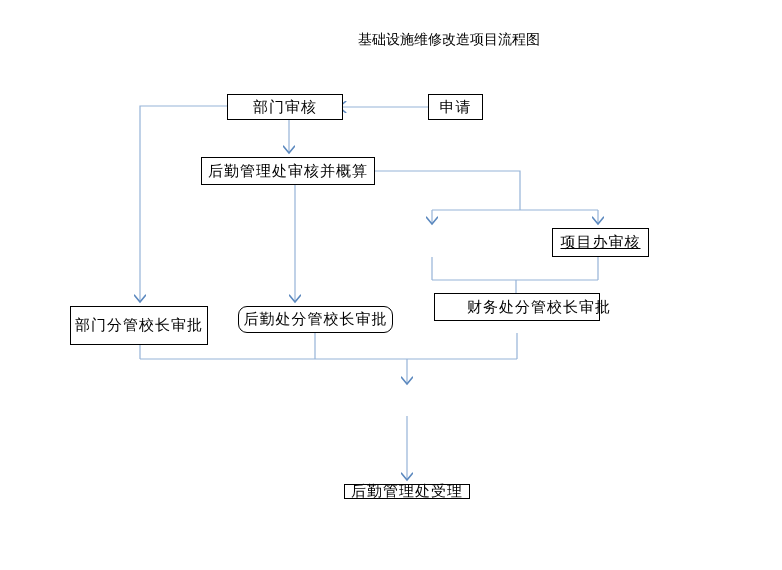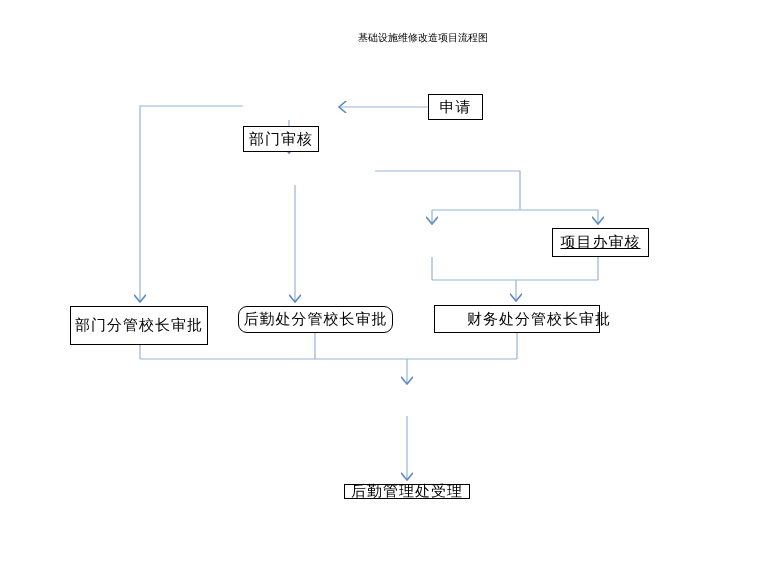--- a/index.html
+++ b/index.html
@@ -6,43 +6,43 @@
   #canvas{
     position:relative;
     width:782px;height:570px;
     background:#fff;
     font-family:"DejaVu Sans","Liberation Sans",sans-serif;
     overflow:hidden;
   }
   #title{
     position:absolute;
     left:358px;top:31px;
-    font-size:10px;
+    font-size:14px;
     color:#000;
     white-space:nowrap;
   }
   .node{
     position:absolute;
     box-sizing:border-box;
     display:flex;align-items:center;justify-content:center;
     background:#fff;
     border:1px solid #000;
     font-size:15px;
     color:#000;
     white-space:nowrap;
     letter-spacing:1px;
   }
   #n-apply{left:428px;top:94px;width:55px;height:26px;text-align:right;}
-  #n-dept-review{left:243px;top:94px;width:76px;height:26px;margin-top:32px;}
+  #n-dept-review{left:227px;top:94px;width:116px;height:26px;}
   #n-logistics-review{left:201px;top:157px;width:174px;height:28px;}
   #n-finance-audit-review{left:367px;top:228px;width:130px;height:29px;}
   #n-project-office-review{left:552px;top:228px;width:97px;height:29px;text-decoration:underline;}
   #n-dept-vp-approval{left:70px;top:306px;width:138px;height:39px;}
   #n-logistics-vp-approval{left:238px;top:306px;width:155px;height:27px;border-radius:9px;}
-  #n-finance-vp-approval{left:434px;top:305px;width:166px;height:28px;padding-left:44px;}
+  #n-finance-vp-approval{left:434px;top:293px;width:166px;height:28px;padding-left:44px;}
   #n-president-approval{left:343px;top:388px;width:129px;height:27px;}
   #n-logistics-acceptance{left:344px;top:484px;width:126px;height:15px;}
   #edges{
     position:absolute;left:0;top:0;
     pointer-events:none;
   }
 </style>
 </head>
 <body>
 
@@ -75,19 +75,20 @@
       <path d="M432 210 V224" marker-end="url(#arrow)"></path>
       <path d="M598 210 V224" marker-end="url(#arrow)"></path>
       <path d="M516 280 V301" marker-end="url(#arrow)"></path>
       <path d="M407 359 V384" marker-end="url(#arrow)"></path>
       <path d="M407 416 V480" marker-end="url(#arrow)"></path>
     </g>
   </svg>
 
   <div class="node" id="n-apply">申请</div>
   <div class="node" id="n-dept-review">部门审核</div>
+  <div class="node" id="n-logistics-review">后勤管理处审核并概算</div>
   <div class="node" id="n-project-office-review">项目办审核</div>
   <div class="node" id="n-dept-vp-approval">部门分管校长审批</div>
   <div class="node" id="n-logistics-vp-approval">后勤处分管校长审批</div>
   <div class="node" id="n-finance-vp-approval">财务处分管校长审批</div>
   <div class="node" id="n-logistics-acceptance">后勤管理处受理</div>
 
 </div>
 
 </body></html>

